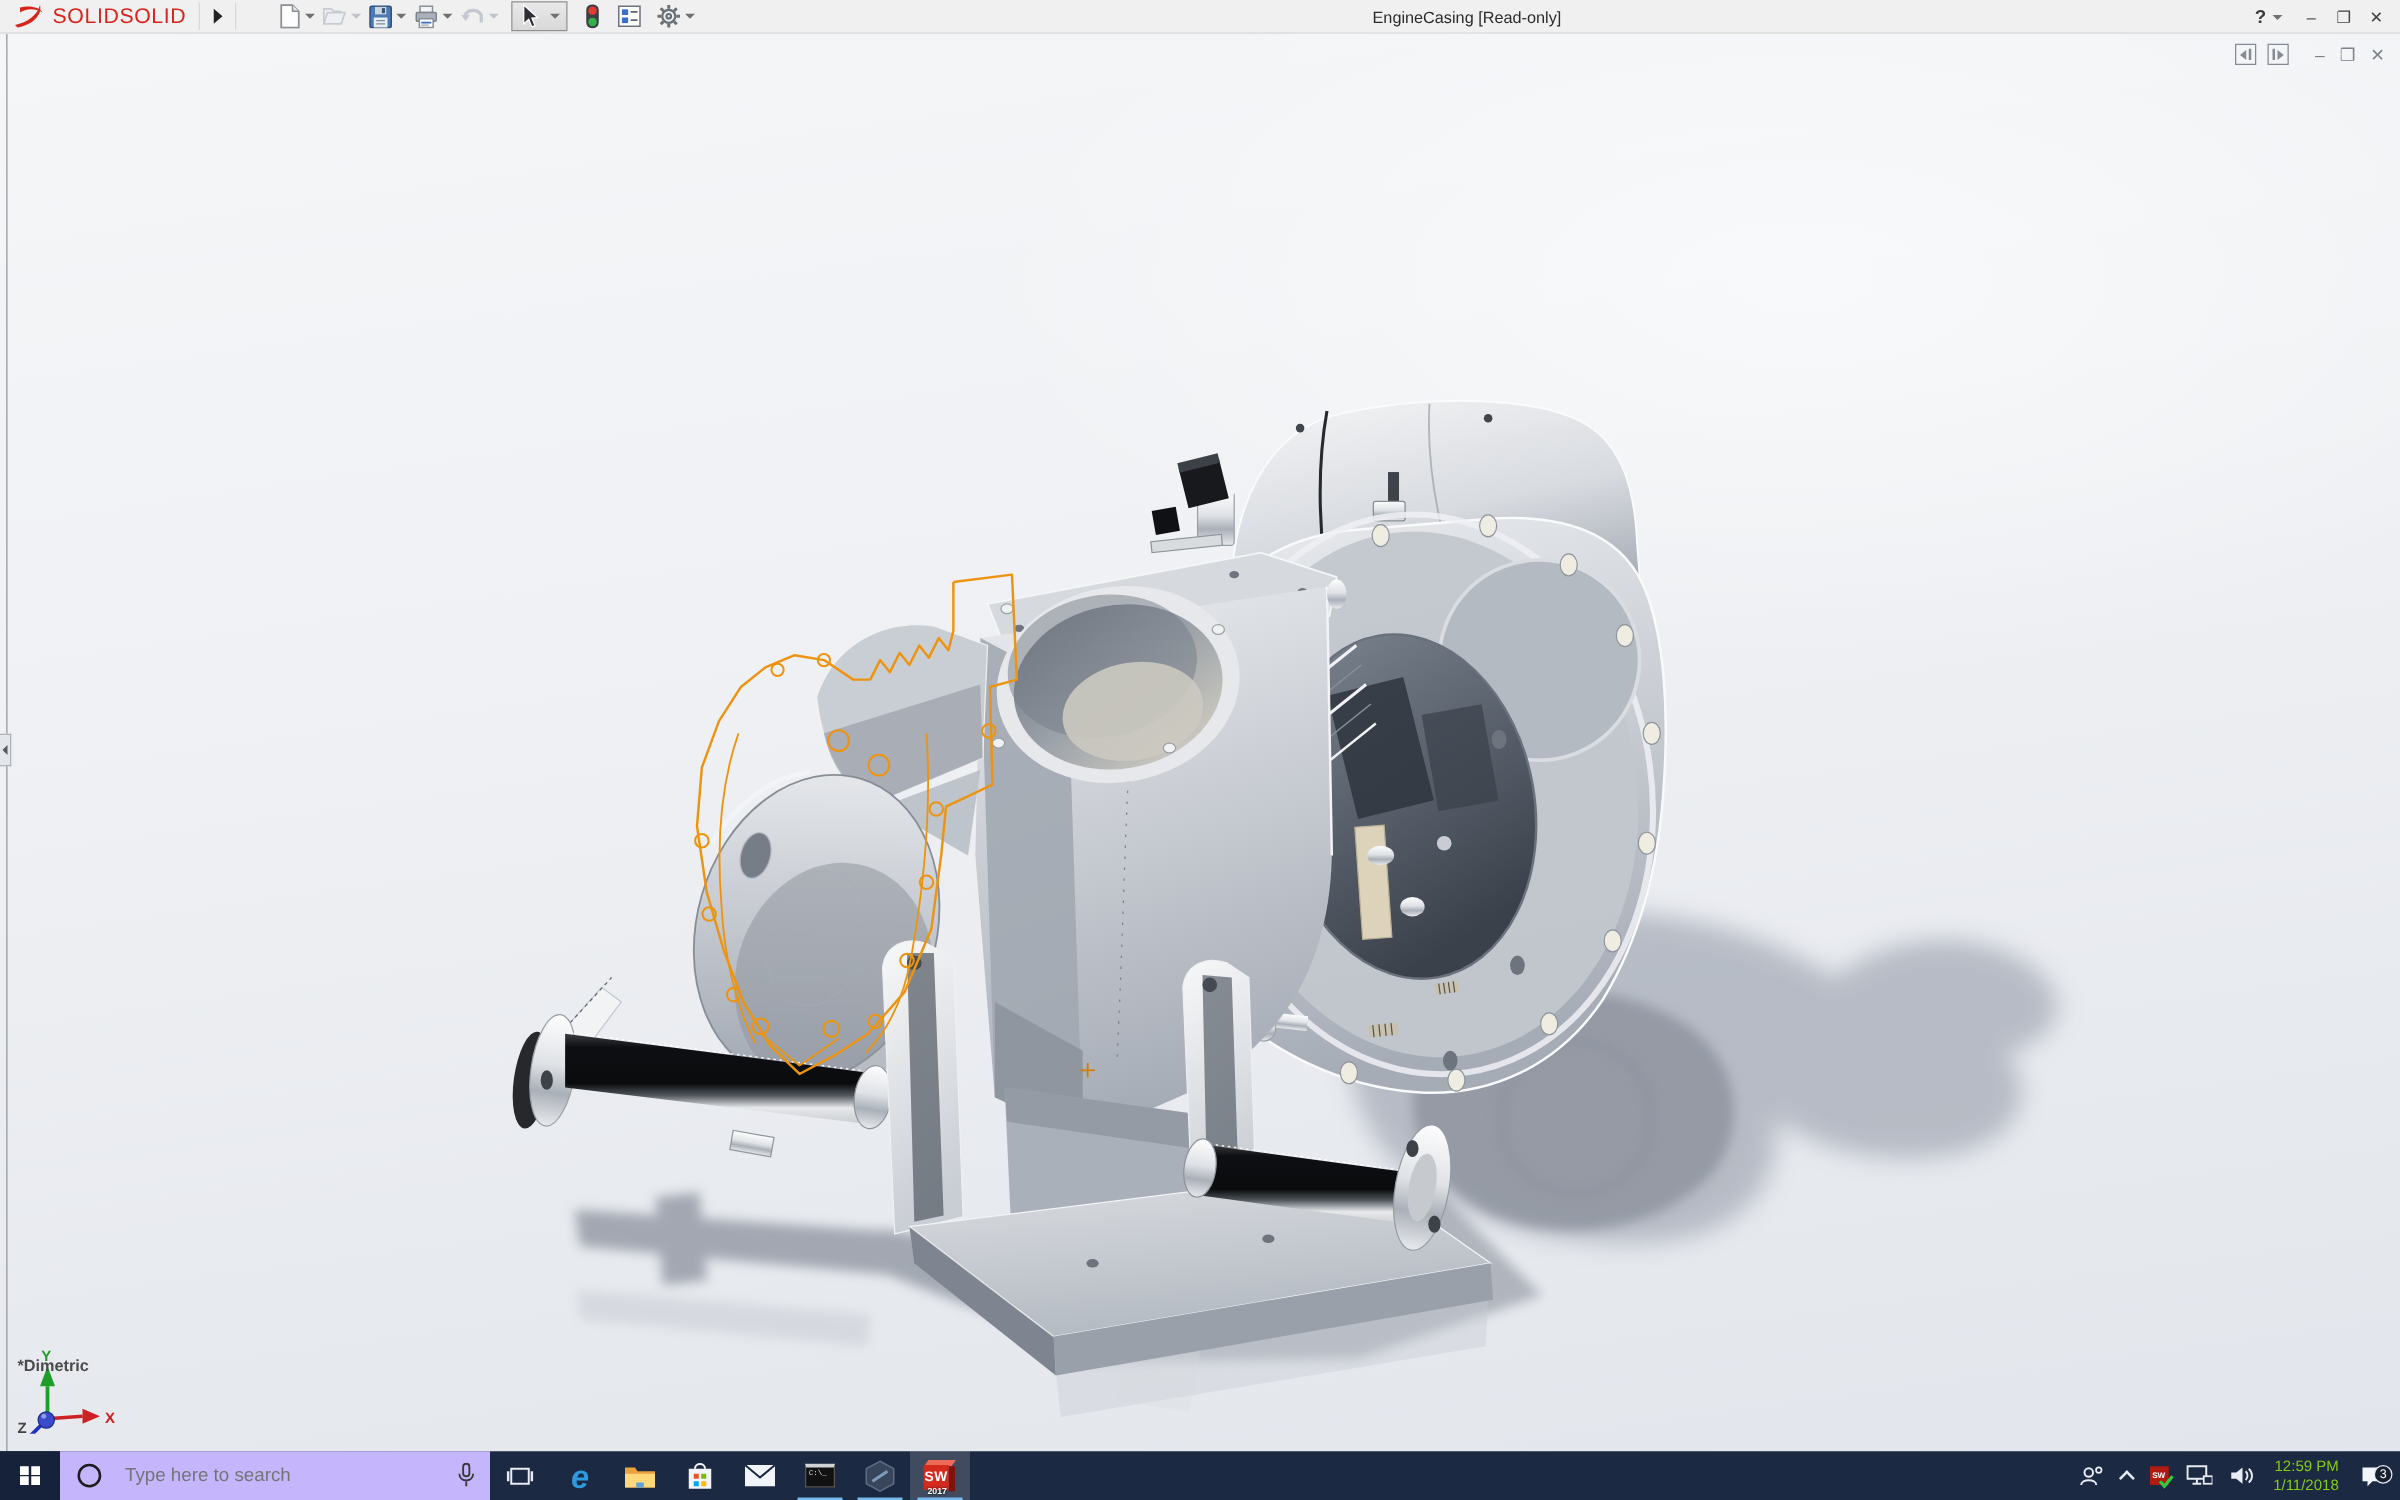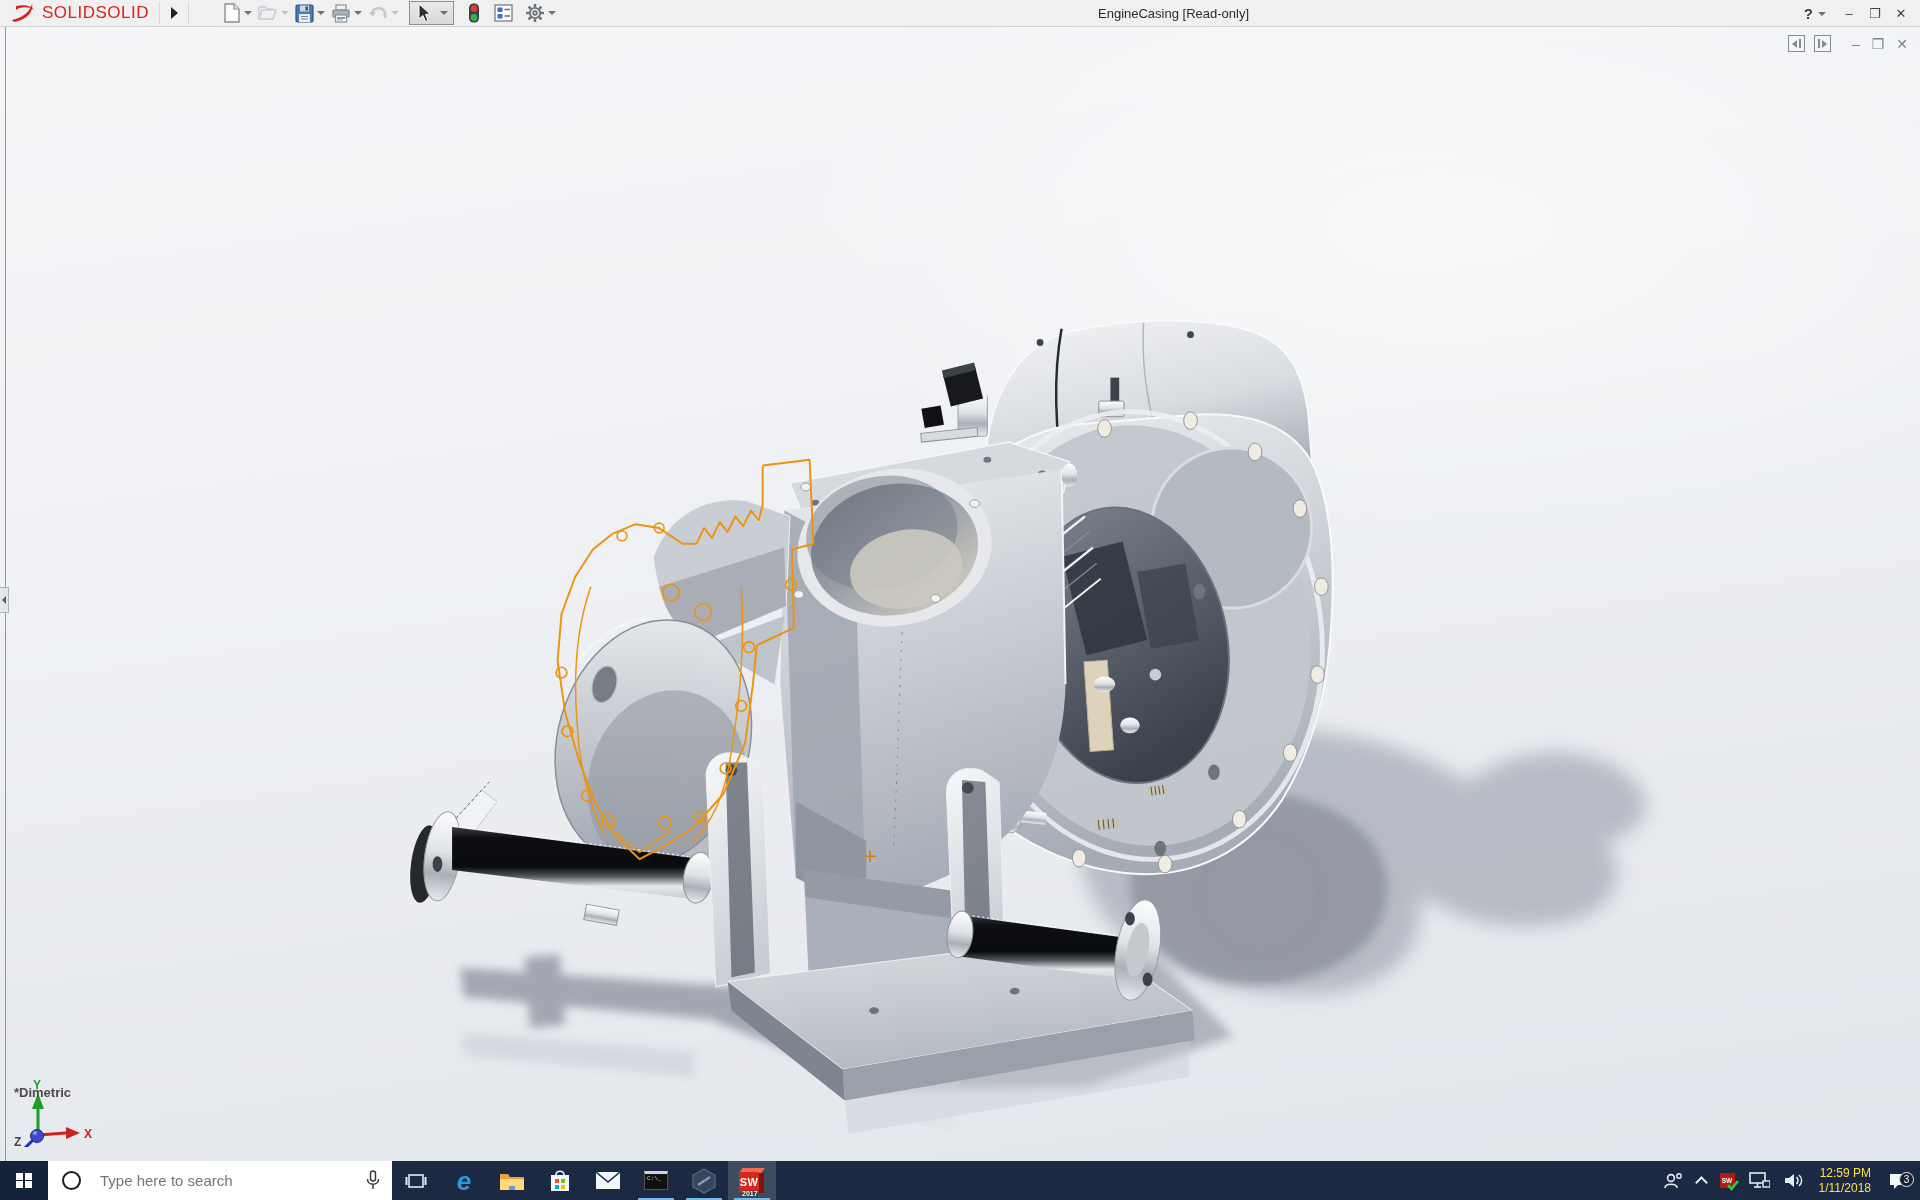--- a/index.html
+++ b/index.html
@@ -47,33 +47,33 @@
   .orient-label{position:absolute;left:14px;top:1058px;font-size:13px;font-weight:700;color:#4a4a4a;}
   .scene{position:absolute;left:0;top:0;width:1920px;height:1134px;}
   .triad{position:absolute;left:0;top:1020px;}
 
   
   .taskbar{position:absolute;left:0;top:1161px;width:1920px;height:39px;background:#1c2942;
     display:flex;align-items:stretch;color:#eef1f6;}
   .start{width:48px;background:#16223a;display:flex;align-items:center;justify-content:center;}
   .winlogo{display:grid;grid-template-columns:7px 7px;grid-template-rows:7px 7px;gap:1.5px;}
   .winlogo span{background:#fff;}
-  .searchbox{width:344px;background:#ffffff;display:flex;align-items:center;position:relative;}
+  .searchbox{width:344px;background:#c4b5fd;display:flex;align-items:center;position:relative;}
   .cortana-ring{width:19px;height:19px;border:2.5px solid #1d1d1d;border-radius:50%;margin-left:14px;}
   .searchbox input{position:absolute;left:50px;top:0;width:250px;height:100%;border:none;background:transparent;
     font-size:15px;color:#4e4e4e;font-family:"Liberation Sans",sans-serif;outline:none;}
   .mic{position:absolute;right:12px;top:9px;}
   .tb-app{width:48px;display:flex;align-items:center;justify-content:center;position:relative;}
   .tb-app.open::after{content:"";position:absolute;left:6px;right:6px;bottom:0;height:2px;background:#76b9ed;}
   .tb-app.active{background:rgba(255,255,255,.16);}
   .edge-e{font-size:26px;font-weight:700;color:#2e9ae0;font-style:italic;line-height:1;}
   .tray{margin-left:auto;display:flex;align-items:center;}
   .tray-ic{margin:0 7px;display:flex;align-items:center;justify-content:center;}
   .chev{width:9px;height:9px;border-left:2px solid #e8ecf2;border-top:2px solid #e8ecf2;transform:rotate(45deg);margin-top:4px;}
-  .clock{text-align:right;font-size:12px;line-height:15px;color:#fde047;margin:0 10px 0 8px;}
+  .clock{text-align:right;font-size:12px;line-height:15px;color:#84cc16;margin:0 10px 0 8px;}
   .action{position:relative;width:34px;display:flex;align-items:center;justify-content:center;}
   .badge{position:absolute;right:1px;bottom:3px;min-width:15px;height:15px;border-radius:50%;background:#16202f;
     border:1.5px solid #e8ecf2;color:#fff;font-size:10px;display:flex;align-items:center;justify-content:center;padding:0 1px;}
   .showdesk{width:5px;border-left:1px solid #44536e;}
   .swcube{position:relative;width:26px;height:26px;}
   .swcube .top{position:absolute;left:2px;top:0;width:22px;height:5px;background:#ef6a57;transform:skewX(-35deg);}
   .swcube .front{position:absolute;left:0;top:4px;width:20px;height:20px;background:#d42a1e;color:#fff;
     font-weight:800;font-size:11px;display:flex;align-items:center;justify-content:center;letter-spacing:.5px;}
   .swcube .side{position:absolute;right:1px;top:5px;width:5px;height:20px;background:#7e120c;}
   .swcube .year{position:absolute;left:3px;bottom:-3px;font-size:7px;color:#fff;font-weight:700;text-shadow:0 0 2px #000;}

